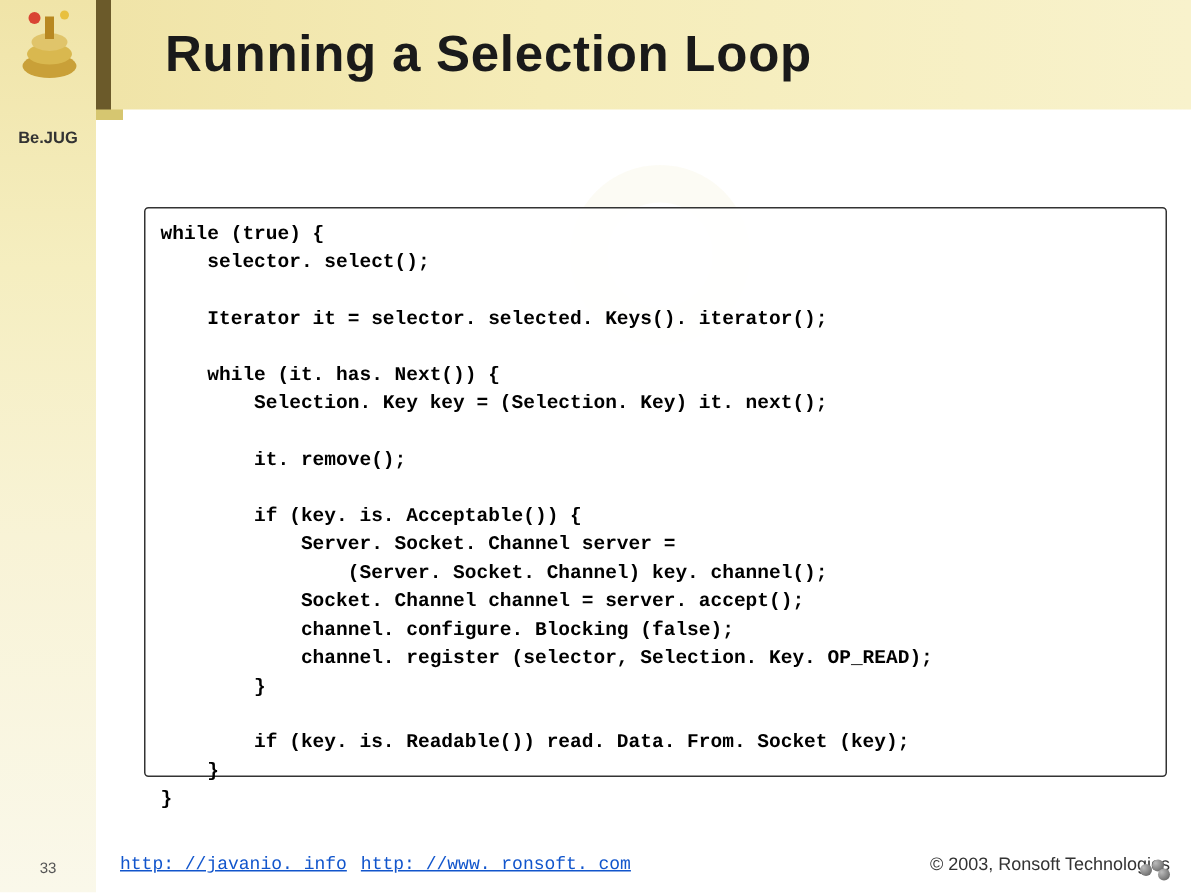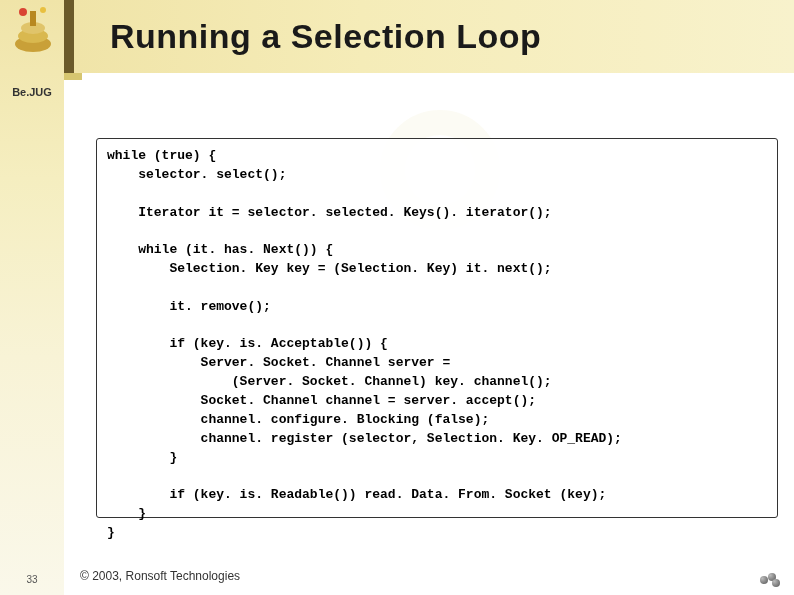--- a/index.html
+++ b/index.html
@@ -178,20 +178,24 @@
             channel. configure. Blocking (false);
             channel. register (selector, Selection. Key. OP_READ);
         }
 
         if (key. is. Readable()) read. Data. From. Socket (key);
     }
 }</pre>
 </div>
 
 <div class="footer">
+  <div class="footer-links">
+    <a href="#">http: //javanio. info</a>
+    <a href="#">http: //www. ronsoft. com</a>
+  </div>
   <div class="copyright">© 2003, Ronsoft Technologies</div>
 </div>
 
 <div class="bullet-icon">
   <div class="dot d1"></div>
     <div class="dot d2"></div>
     <div class="dot d3"></div>
 </div>
 
 </body></html>

